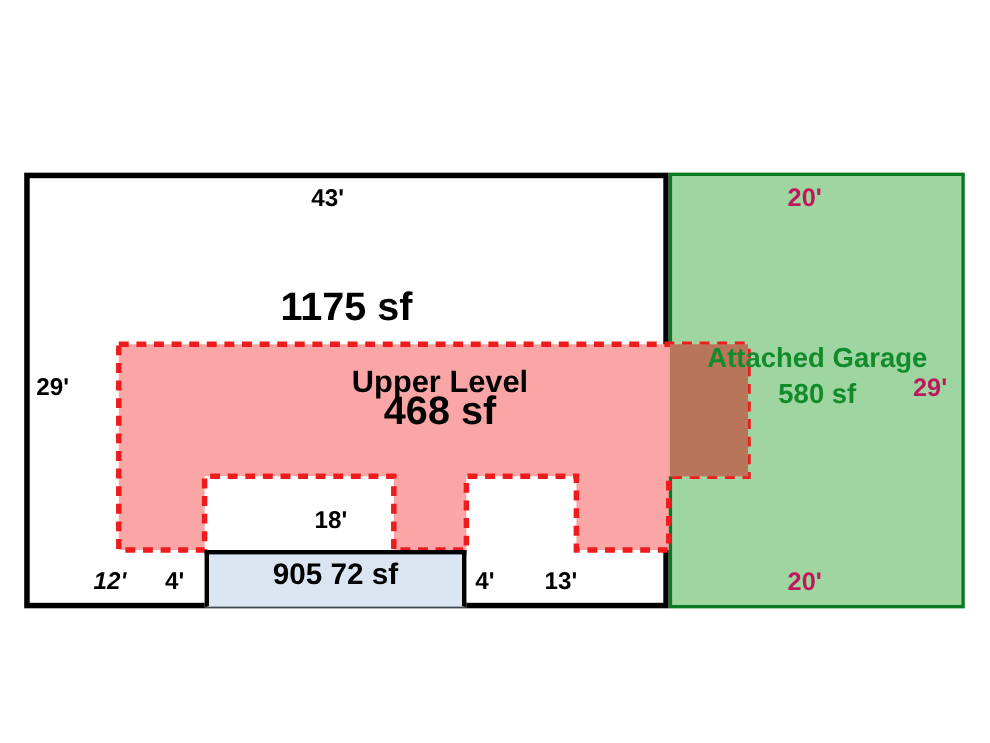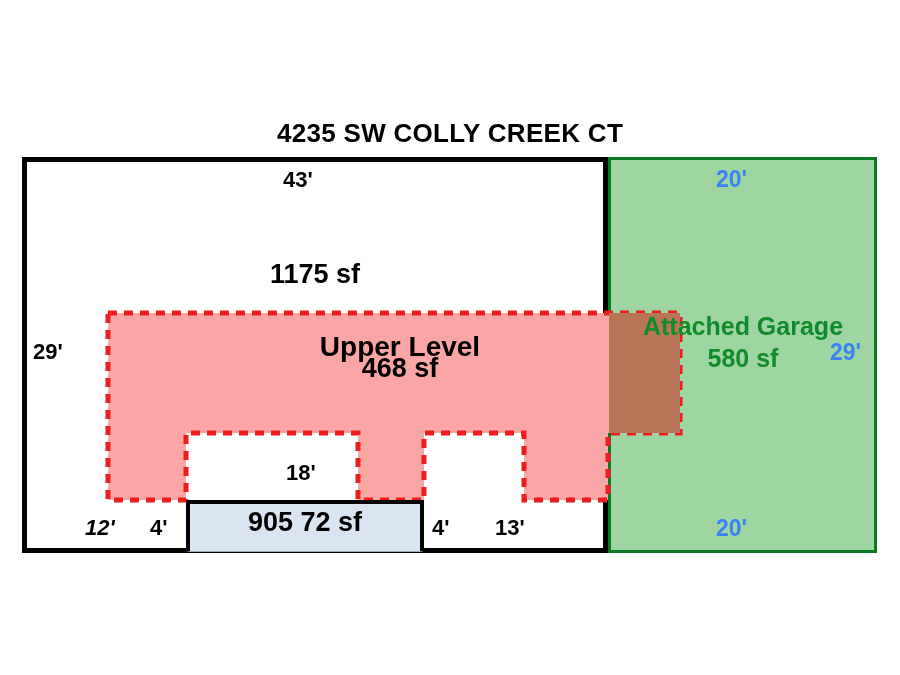--- a/index.html
+++ b/index.html
@@ -94,53 +94,52 @@
 
   
   .lbl {
     position: absolute;
     white-space: nowrap;
     font-weight: bold;
     color: #000000;
     line-height: 1.08;
   }
   .lbl-green {
-    color: #3b82f6;
+    color: #be185d;
   }
   .dim {
     font-size: 22px;
   }
   .dim-green {
     font-size: 23px;
   }
   .area-title {
     font-size: 28px;
     text-align: center;
   }
   .area-title-green {
     font-size: 25px;
     text-align: center;
     color: #128b2b;
     margin-top: 45px;
   }
   .area-big {
-    font-size: 27px;
+    font-size: 36px;
     text-align: center;
   }
   .porch-label {
     font-size: 27px;
     text-align: center;
   }
 </style>
 </head>
 <body>
 
 <div id="canvas">
 
-  <div class="site-title">4235 SW COLLY CREEK CT</div>
 
   <div class="house-outline"></div>
 
   <div class="garage-outline"></div>
 
   <svg class="upper-level-svg" viewBox="0 0 590 200">
     <polygon points="8,8 580,8 580,128 508,128 508,195 424,195 424,128 324,128 324,195 258,195 258,128 86,128 86,195 8,195" fill="#fba6a6" stroke="#ee1c1c" stroke-width="5" stroke-dasharray="9,7" stroke-linejoin="miter"></polygon>
   </svg>
 
   <div class="upper-garage-overlap"></div>

